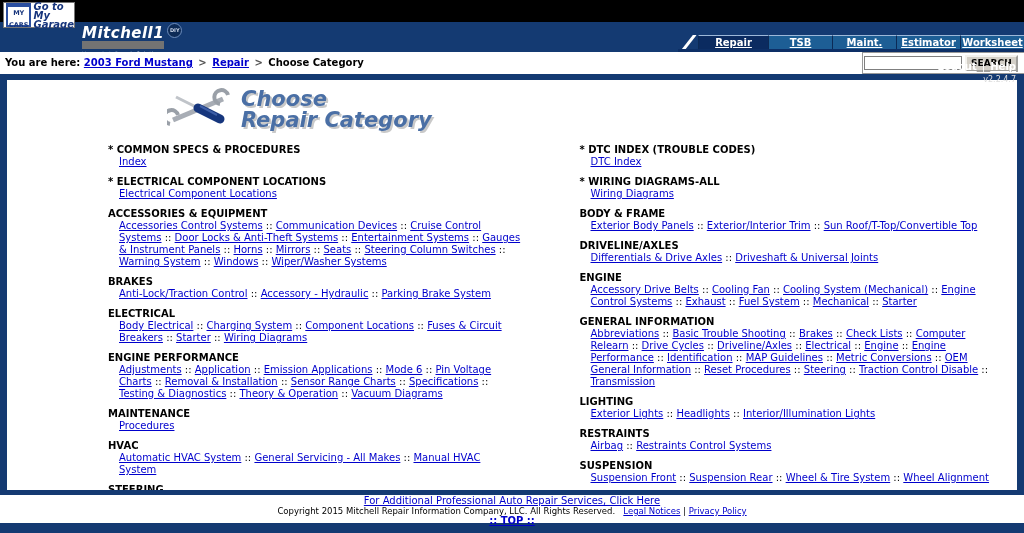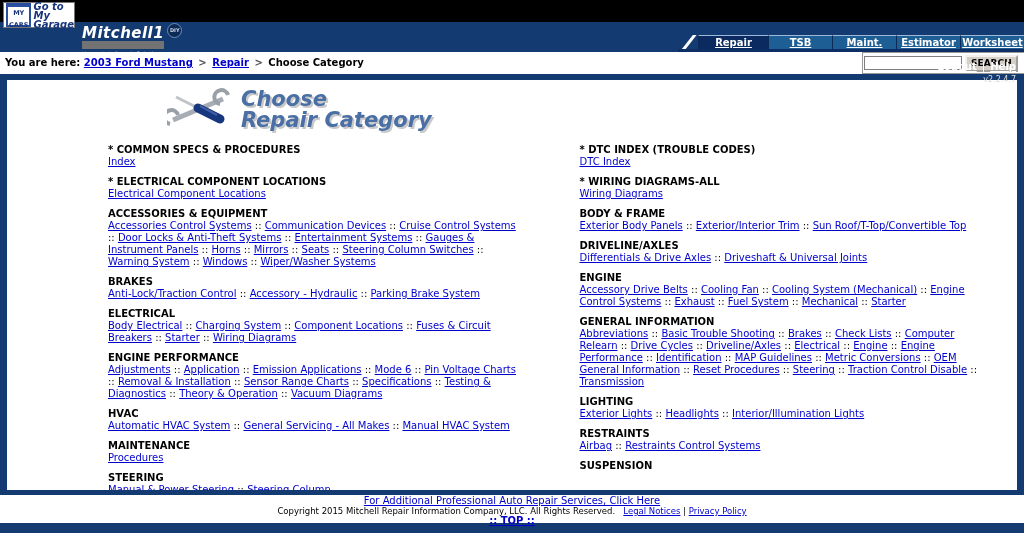--- a/index.html
+++ b/index.html
@@ -58,21 +58,21 @@
 
   .title-row { padding:7px 0 0 160px; height:60px; display:flex; align-items:flex-start; }
   .tools-icon { margin-right:10px; }
   .page-title { font-size:21px; line-height:21px; font-weight:bold; font-style:italic;
                 color:#4a6fa5; text-shadow:2px 2px 0 #c9c9c9; padding-top:2px; }
 
   .columns { display:flex; padding-left:101px; margin-top:4px;gap:34px; }
   .col { width:440px; }
   .section { margin-bottom:8px; }
   .sec-heading { font-size:10px; font-weight:bold; color:#000; line-height:12px; }
-  .sec-links { font-size:10px; line-height:12px; color:#000; padding-right:25px; }
+  .sec-links { font-size:10px; line-height:12px; color:#000; padding-right:25px;margin-left:11px; }
   .sec-links a { color:#0000cc; text-decoration:underline; }
   .sep { color:#000; }
 
   
   .footer { height:28px; background:#fff; text-align:center; padding-top:1px; }
   .f1 { font-size:10px; line-height:10px; }
   .f1 a { color:#0000cc; text-decoration:underline; }
   .f2 { font-size:8.5px; line-height:10px; color:#000; }
   .f2 a { color:#0000cc; text-decoration:underline; }
   .f3 { font-size:10px; line-height:10px; font-weight:bold; }
@@ -165,28 +165,28 @@
           </div>
           <div class="section">
             <div class="sec-heading">ELECTRICAL</div>
             <div class="sec-links"><a href="#">Body Electrical</a><span class="sep"> :: </span><a href="#">Charging System</a><span class="sep"> :: </span><a href="#">Component Locations</a><span class="sep"> :: </span><a href="#">Fuses &amp; Circuit Breakers</a><span class="sep"> :: </span><a href="#">Starter</a><span class="sep"> :: </span><a href="#">Wiring Diagrams</a></div>
           </div>
           <div class="section">
             <div class="sec-heading">ENGINE PERFORMANCE</div>
             <div class="sec-links"><a href="#">Adjustments</a><span class="sep"> :: </span><a href="#">Application</a><span class="sep"> :: </span><a href="#">Emission Applications</a><span class="sep"> :: </span><a href="#">Mode 6</a><span class="sep"> :: </span><a href="#">Pin Voltage Charts</a><span class="sep"> :: </span><a href="#">Removal &amp; Installation</a><span class="sep"> :: </span><a href="#">Sensor Range Charts</a><span class="sep"> :: </span><a href="#">Specifications</a><span class="sep"> :: </span><a href="#">Testing &amp; Diagnostics</a><span class="sep"> :: </span><a href="#">Theory &amp; Operation</a><span class="sep"> :: </span><a href="#">Vacuum Diagrams</a></div>
           </div>
           <div class="section">
+            <div class="sec-heading">MAINTENANCE</div>
+            <div class="sec-links"><a href="#">Procedures</a></div>
+          </div>
+          <div class="section">
             <div class="sec-heading">HVAC</div>
             <div class="sec-links"><a href="#">Automatic HVAC System</a><span class="sep"> :: </span><a href="#">General Servicing - All Makes</a><span class="sep"> :: </span><a href="#">Manual HVAC System</a></div>
           </div>
           <div class="section">
-            <div class="sec-heading">MAINTENANCE</div>
-            <div class="sec-links"><a href="#">Procedures</a></div>
-          </div>
-          <div class="section">
             <div class="sec-heading">STEERING</div>
             <div class="sec-links"><a href="#">Manual &amp; Power Steering</a><span class="sep"> :: </span><a href="#">Steering Column</a></div>
           </div>
         </div>
       <div class="col" id="col-right">
           <div class="section">
             <div class="sec-heading">* DTC INDEX (TROUBLE CODES)</div>
             <div class="sec-links"><a href="#">DTC Index</a></div>
           </div>
           <div class="section">
@@ -212,20 +212,21 @@
           <div class="section">
             <div class="sec-heading">LIGHTING</div>
             <div class="sec-links"><a href="#">Exterior Lights</a><span class="sep"> :: </span><a href="#">Headlights</a><span class="sep"> :: </span><a href="#">Interior/Illumination Lights</a></div>
           </div>
           <div class="section">
             <div class="sec-heading">RESTRAINTS</div>
             <div class="sec-links"><a href="#">Airbag</a><span class="sep"> :: </span><a href="#">Restraints Control Systems</a></div>
           </div>
           <div class="section">
             <div class="sec-heading">SUSPENSION</div>
+            <div class="sec-links"><a href="#">Suspension Front</a><span class="sep"> :: </span><a href="#">Suspension Rear</a><span class="sep"> :: </span><a href="#">Wheel &amp; Tire System</a><span class="sep"> :: </span><a href="#">Wheel Alignment</a></div>
           </div>
         </div>
     </div>
   </div>
 </div>
 
 <div class="footer">
   <div class="f1"><a href="#">For Additional Professional Auto Repair Services, Click Here</a></div>
   <div class="f2">
     <span>Copyright 2015 Mitchell Repair Information Company, LLC.  All Rights Reserved.</span>

